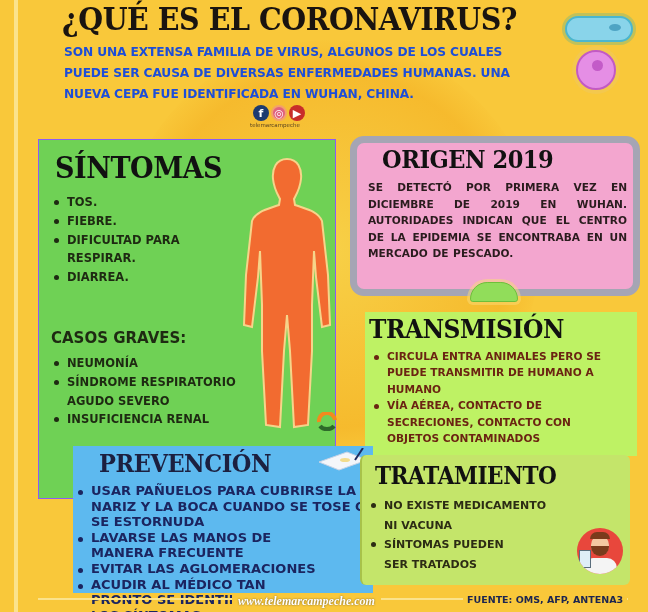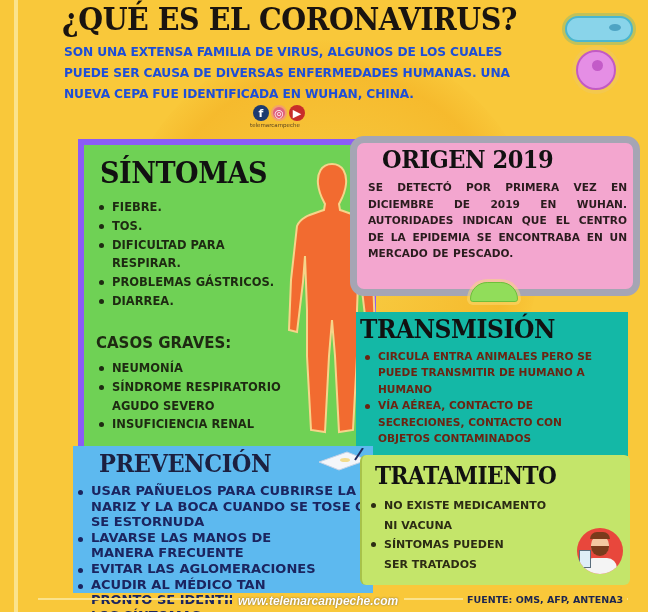--- a/index.html
+++ b/index.html
@@ -60,22 +60,21 @@
   }
   ul.blist { list-style: none; }
   ul.blist li { position: relative; padding-left: 16px; }
   ul.blist li::before {
     content: ""; position: absolute; left: 3px; top: 7px;
     width: 5px; height: 5px; border-radius: 50%; background: currentColor;
   }
 
   .sintomas {
     left: 38px; top: 139px; width: 298px; height: 360px; background: #6fd155;
-    border: 6px solid #8b5cf6;
-    margin-left: 40px;
+    border: 1px solid #8b5cf6;
   }
   .sintomas .box-title { position: absolute; left: 16px; top: 10px; font-size: 30px; }
   .sintomas .list1 { position: absolute; left: 12px; top: 53px; width: 230px; font-size: 11.5px; font-weight: bold; color: #1e2a12; line-height: 18.8px; }
   .sintomas .sub { position: absolute; left: 12px; top: 189px; font-size: 15px; font-weight: bold; color: #1e2a12; }
   .sintomas .list2 { position: absolute; left: 12px; top: 214px; width: 240px; font-size: 11.5px; font-weight: bold; color: #1e2a12; line-height: 18.8px; }
   .body-fig { position: absolute; left: 203px; top: 15px; width: 90px; height: 280px; }
   .body-fig svg { width: 100%; height: 100%; }
   .logo-mini { position: absolute; left: 278px; top: 272px; width: 20px; height: 20px; }
 
   .origen {
@@ -88,21 +87,21 @@
     font-size: 10.6px; font-weight: bold; color: #2a1c1e; line-height: 16.6px;
     text-align: justify; text-align-last: left; word-spacing: 1px;
   }
   .germ-green {
     position: absolute; left: 470px; top: 282px; width: 48px; height: 20px;
     background: #91dd5a; border-radius: 24px 24px 4px 4px; border: 1px solid #6ebf3a;
     box-shadow: 0 0 0 3px rgba(250,220,120,0.5);
   }
 
   .transmision {
-    left: 356px; top: 312px; width: 272px; height: 144px; background: #14b8a6;
+    left: 365px; top: 312px; width: 272px; height: 144px; background: #bef264;
   }
   .transmision .box-title { position: absolute; left: 4px; top: 2px; font-size: 26px; }
   .transmision .list { position: absolute; left: 6px; top: 36px; width: 262px; font-size: 10.6px; font-weight: bold; color: #6b2412; line-height: 16.4px; }
 
   .prevencion {
     left: 37px; top: 446px; width: 300px; height: 147px; background: #5db9ef; margin-left: 36px;
   }
   .prevencion .box-title { position: absolute; left: 26px; top: 3px; font-size: 25px; color: #1c2040; }
   .prevencion .list { position: absolute; left: 2px; top: 37px; width: 298px; font-size: 13px; font-weight: bold; color: #1b2560; line-height: 15.6px; }
   .tissue { position: absolute; left: 244px; top: 2px; width: 52px; height: 24px; }
@@ -120,21 +119,21 @@
   }
   .doctor .face { position: absolute; left: 14px; top: 7px; width: 18px; height: 20px; background: #f4c7a1; border-radius: 50% 50% 45% 45%; }
   .doctor .beard { position: absolute; left: 14px; top: 18px; width: 18px; height: 10px; background: #7a3b1c; border-radius: 0 0 9px 9px; }
   .doctor .hair { position: absolute; left: 13px; top: 4px; width: 20px; height: 7px; background: #7a3b1c; border-radius: 10px 10px 0 0; }
   .doctor .coat { position: absolute; left: 6px; top: 30px; width: 34px; height: 20px; background: #f4f4f4; border-radius: 10px 10px 0 0; }
   .doctor .clip { position: absolute; left: 2px; top: 22px; width: 12px; height: 18px; background: #dfeef6; border: 1px solid #5a6d7c; }
 
   .footer-line { position: absolute; left: 38px; top: 598px; width: 590px; height: 2px; background: #fbe38c; }
   .website {
     position: absolute; left: 232px; top: 594px; padding: 0 6px;
-    font-family: Liberation Sans, sans-serif; font-style: italic; font-weight: bold;
+    font-family: Liberation Serif, serif; font-style: italic; font-weight: bold;
     font-size: 12px; color: #ffffff; background: #f9c83a;
     text-shadow: 0 0 2px #6a5a30;
   }
   .source {
     position: absolute; left: 463px; top: 594px; padding: 0 4px;
     font-size: 9.5px; font-weight: bold; color: #1c2550; background: #f9c83a;
   }
 </style>
 </head>
 <body>
@@ -155,24 +154,23 @@
       <div class="nuc"></div>
     </div>
   <div class="microbe2">
       <div class="nuc"></div>
     </div>
 </div>
 
 <div class="box sintomas">
   <div class="box-title">SÍNTOMAS</div>
   <ul class="blist list1">
+    <li>TOS.</li>
     <li>FIEBRE.</li>
-    <li>TOS.</li>
     <li style="width:140px">DIFICULTAD PARA RESPIRAR.</li>
-    <li>PROBLEMAS GÁSTRICOS.</li>
     <li>DIARREA.</li>
   </ul>
   <div class="sub">CASOS GRAVES:</div>
   <ul class="blist list2">
     <li>NEUMONÍA</li>
     <li style="width:200px">SÍNDROME RESPIRATORIO AGUDO SEVERO</li>
     <li>INSUFICIENCIA RENAL</li>
   </ul>
   <div class="body-fig">
     <svg viewBox="0 0 90 280" preserveAspectRatio="none">

